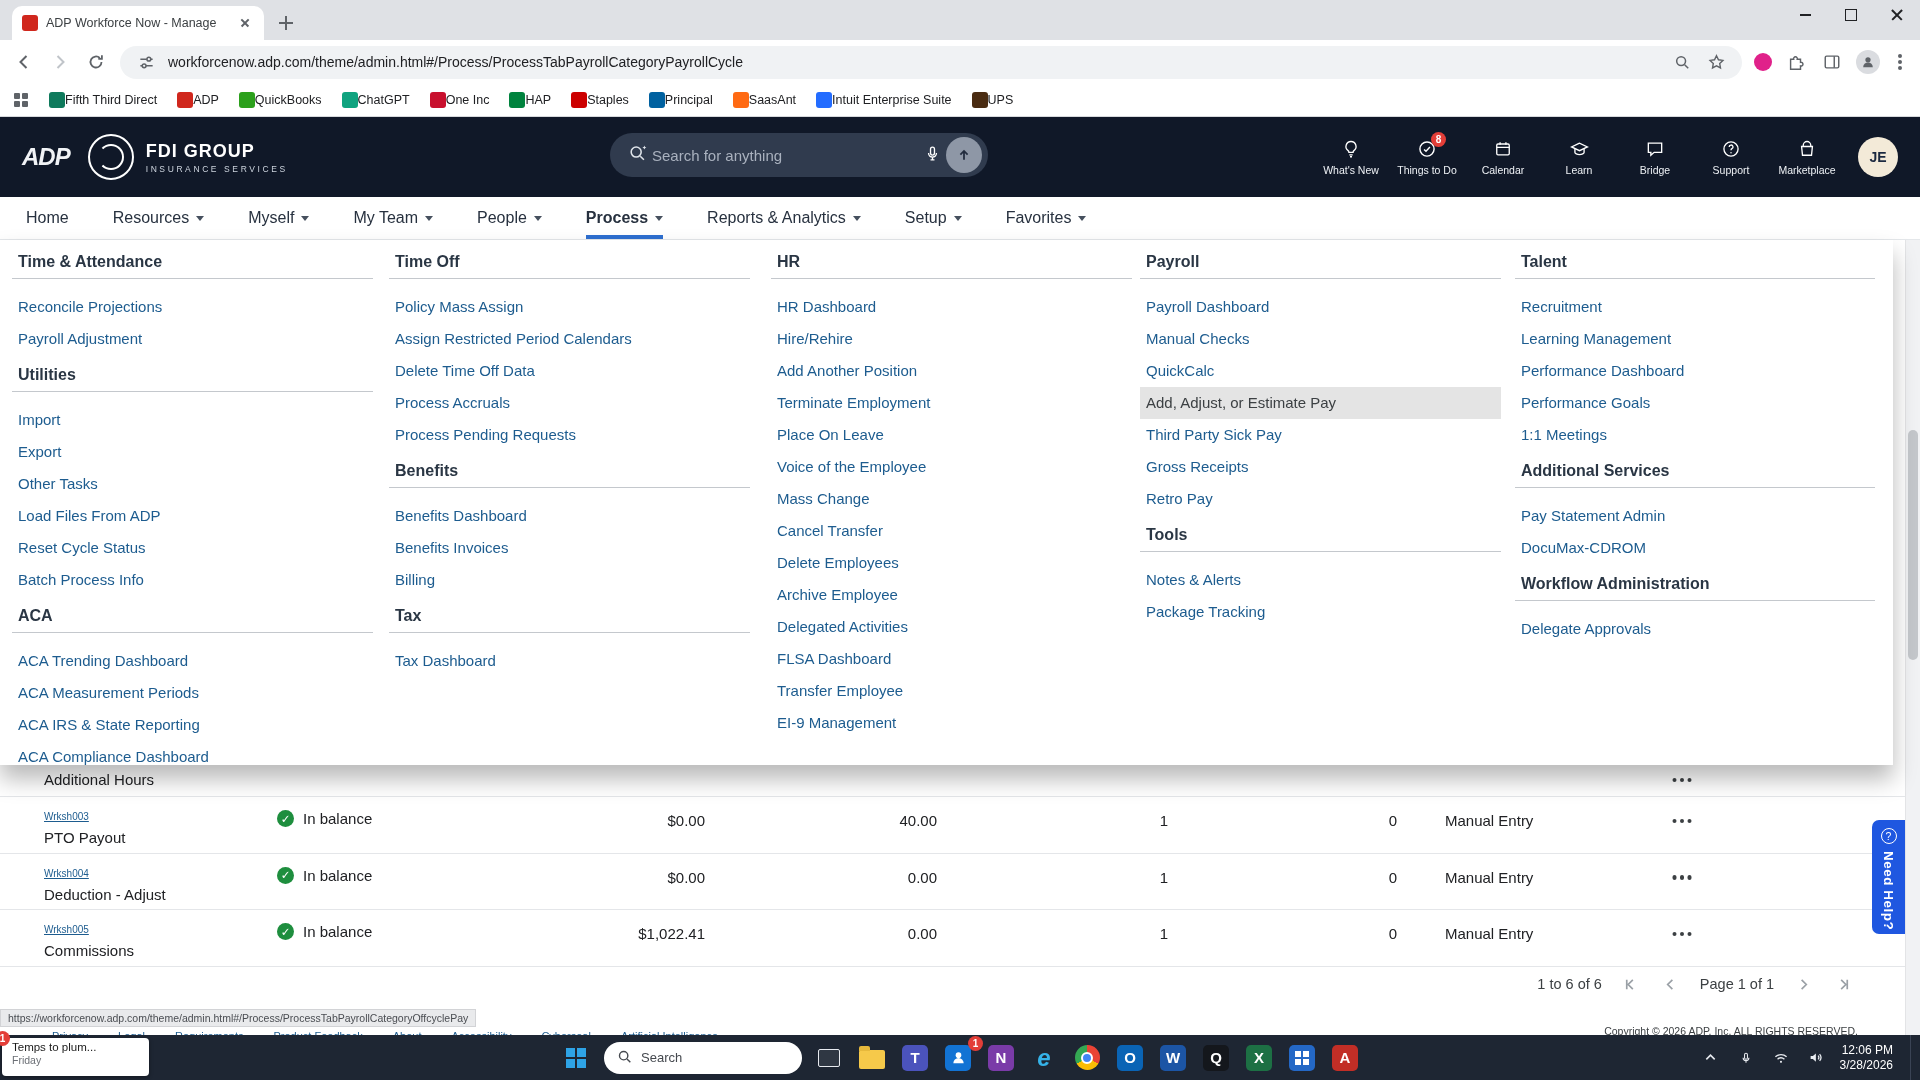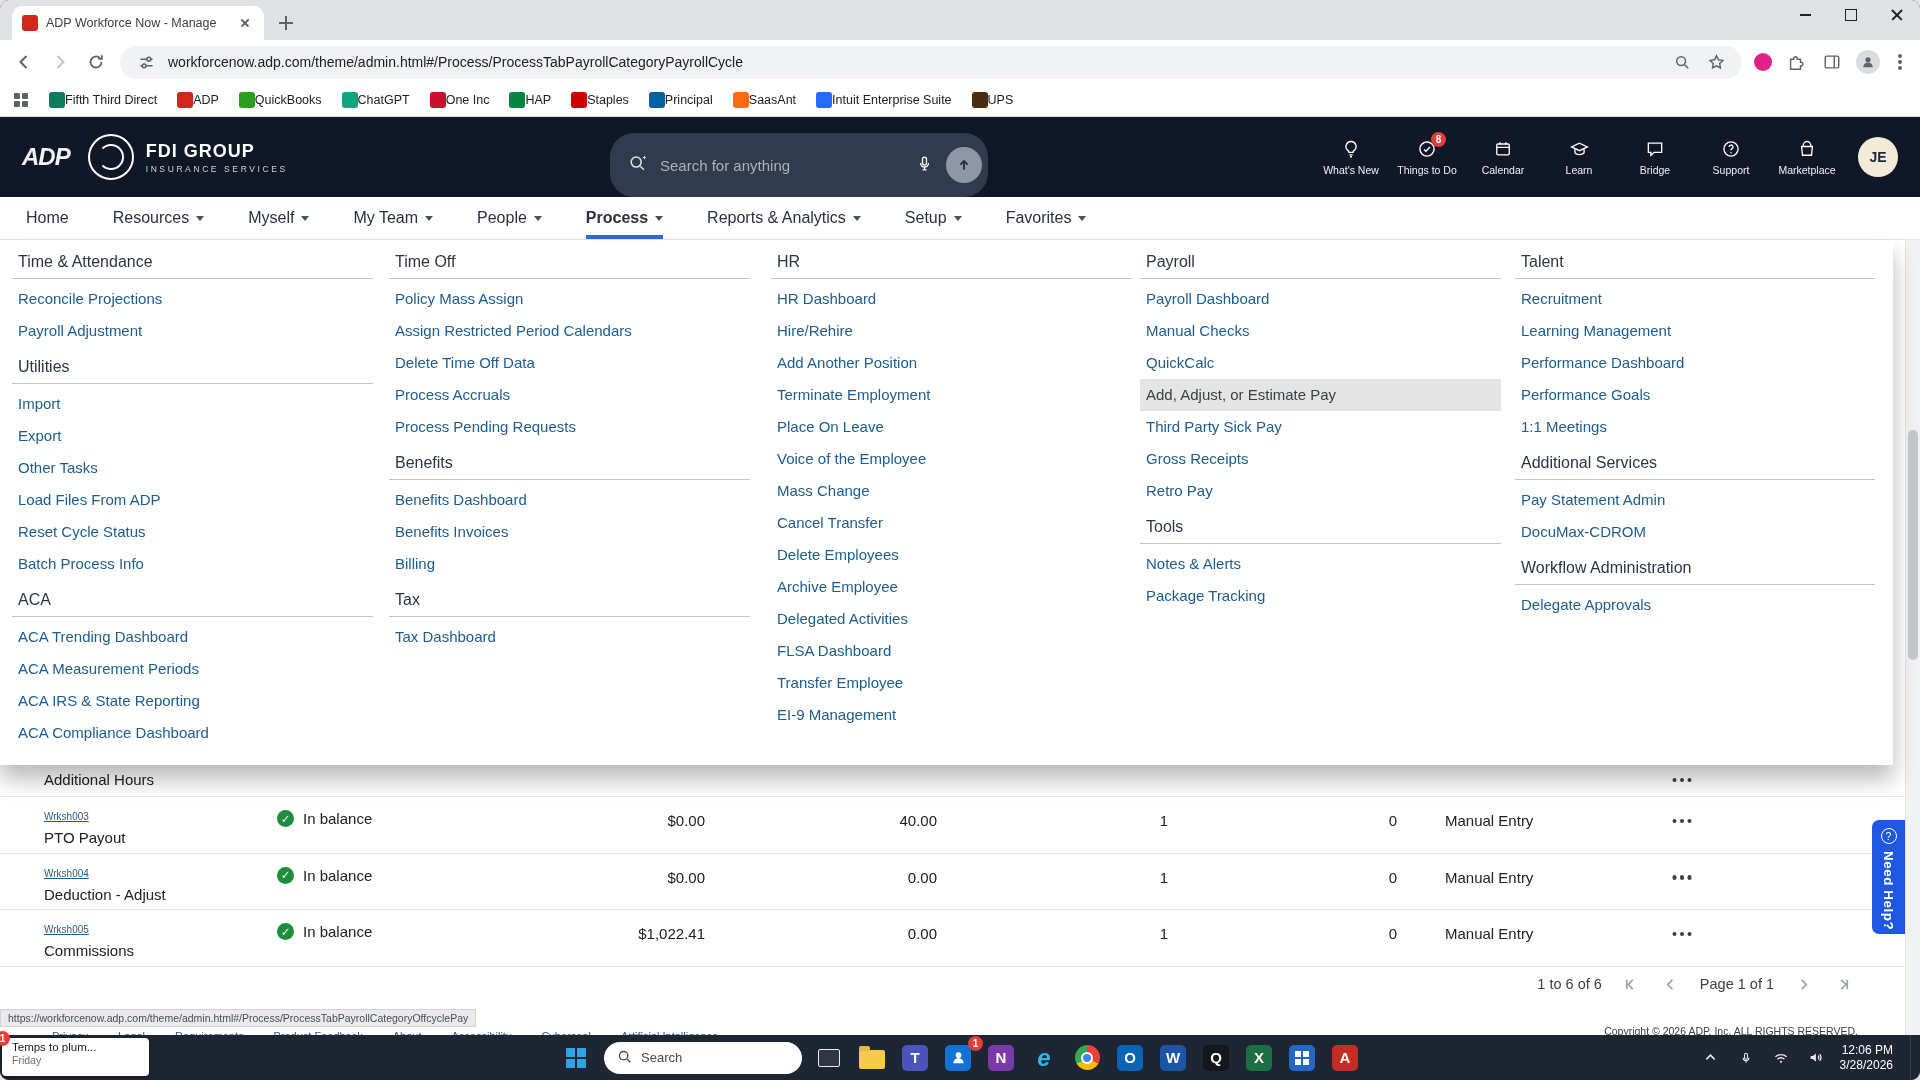--- a/index.html
+++ b/index.html
@@ -1,18 +1,18 @@
 <!DOCTYPE html>
 <html><head>
 <meta charset="utf-8">
 <style>
   *{margin:0;padding:0;box-sizing:border-box;}
   html,body{width:1920px;height:1080px;overflow:hidden;}
   body{font-family:"Liberation Sans",sans-serif;background:#dee1e6;}
-  .screen{position:relative;width:1920px;height:1080px;overflow:hidden;background:#4c1d95;border-radius:9px;}
+  .screen{position:relative;width:1920px;height:1080px;overflow:hidden;background:#4c1d95;}
 
   
   .tabbar{height:40px;background:#dfe1e5;display:flex;align-items:flex-end;position:relative;}
   .tab{width:252px;height:34px;background:#fff;border-radius:10px 10px 0 0;margin-left:12px;display:flex;align-items:center;gap:8px;padding:0 10px;}
   .tab-fav{width:16px;height:16px;border-radius:3px;background:#d0271d;flex:0 0 auto;}
   .tab-title{font-size:12.5px;color:#3c4043;white-space:nowrap;overflow:hidden;text-overflow:ellipsis;flex:1;}
   .tab-close{width:18px;height:18px;position:relative;flex:0 0 auto;}
   .tab-close::before,.tab-close::after{content:"";position:absolute;left:4px;top:8.2px;width:10px;height:1.6px;background:#5f6368;}
   .tab-close::before{transform:rotate(45deg);}.tab-close::after{transform:rotate(-45deg);}
   .newtab{width:28px;height:28px;margin:0 0 3px 8px;position:relative;}
@@ -48,41 +48,41 @@
   
   .viewport{position:absolute;top:117px;left:0;width:1920px;height:918px;background:#fff;overflow:hidden;}
 
   
   .adp-header{height:80px;background:#101828;display:flex;align-items:center;color:#fff;padding:0 22px;position:relative;}
   .adp-logo{font-size:24px;font-weight:700;font-style:italic;letter-spacing:-1px;color:#f1f3f6;margin-right:18px;}
   .emblem{width:46px;height:46px;border:2.5px solid #fff;border-radius:50%;margin-right:12px;position:relative;flex:0 0 auto;}
   .emblem::after{content:"";position:absolute;inset:8px;border:2px solid #fff;border-radius:50%;border-left-color:transparent;}
   .brand-txt .b1{font-size:18px;font-weight:700;letter-spacing:1px;}
   .brand-txt .b2{font-size:8.5px;letter-spacing:2.6px;color:#cdd4de;margin-top:2px;}
-  .hsearch{position:absolute;left:610px;top:16px;width:378px;height:64px;background:#303b4e;border-radius:24px;display:flex;align-items:center;gap:12px;padding:0 6px 0 18px;}
+  .hsearch{position:absolute;left:610px;top:16px;width:378px;height:44px;background:#303b4e;border-radius:24px;display:flex;align-items:center;gap:4px;padding:0 6px 0 18px;}
   .hsearch .ph{flex:1;font-size:15px;color:#a9b1be;}
   .hsubmit{width:36px;height:36px;border-radius:50%;background:#8e97a6;display:flex;align-items:center;justify-content:center;color:#222c3e;font-size:17px;font-weight:700;}
   .hactions{margin-left:auto;display:flex;align-items:center;gap:6px;}
   .hact{width:70px;display:flex;flex-direction:column;align-items:center;gap:4px;position:relative;}
   .hact .lbl{font-size:10.5px;color:#eef1f5;white-space:nowrap;}
   .hico{position:relative;height:22px;display:flex;align-items:center;}
   .rbadge{position:absolute;top:-6px;right:-9px;min-width:15px;height:15px;border-radius:8px;background:#e33e38;color:#fff;font-size:10px;font-weight:700;display:flex;align-items:center;justify-content:center;padding:0 3px;}
   .havatar{width:40px;height:40px;border-radius:50%;background:#f3ead8;color:#1b2940;font-weight:700;font-size:14px;display:flex;align-items:center;justify-content:center;margin-left:10px;}
 
   
   .mainnav{height:43px;background:#fff;border-bottom:1px solid #e4e7ea;display:flex;align-items:stretch;padding:0 26px;gap:44px;}
   .nav-item{display:flex;align-items:center;gap:7px;font-size:16px;color:#27313f;border-bottom:4px solid transparent;padding-top:4px;}
   .nav-item.active{font-weight:700;border-bottom-color:#2e6fd0;}
   .caret{width:0;height:0;border-left:4.5px solid transparent;border-right:4.5px solid transparent;border-top:5px solid #46505e;}
 
   
   .mega{position:absolute;left:0;top:123px;width:1893px;height:525px;background:#fff;box-shadow:0 14px 22px rgba(0,0,0,0.28);z-index:40;padding-top:10px;}
   .mcol{position:absolute;top:10px;width:361px;}
   .mcol1{left:12px;}.mcol2{left:389px;}.mcol3{left:771px;}.mcol4{left:1140px;}.mcol5{left:1515px;width:360px;}
-  .msec-title{font-size:16px;font-weight:400;color:#2a3644;line-height:24px;padding:0 6px 4px;border-bottom:1px solid #c4c8cd;margin:8px 0 4px;}
+  .msec-title{font-size:16px;font-weight:700;color:#2a3644;line-height:24px;padding:0 6px 4px;border-bottom:1px solid #c4c8cd;margin:8px 0 12px;}
   .msec:first-child .msec-title{margin-top:0;}
   .mi{display:block;height:32px;line-height:32px;padding:0 6px;font-size:15px;color:#1d5c8f;text-decoration:none;white-space:nowrap;overflow:hidden;}
   .mi.hl{background:#e4e4e4;color:#3c4043;}
 
   
   .partial-row{position:absolute;top:648px;left:0;width:1905px;height:32px;border-bottom:1px solid #e4e6e9;}
   .partial-row .plabel{position:absolute;left:44px;top:6px;font-size:15px;color:#202124;}
   .trows{position:absolute;top:680px;left:0;width:1905px;}
   .trow{height:56.5px;border-bottom:1px solid #e4e6e9;position:relative;background:#fff;}
   .c-code{position:absolute;left:44px;top:9px;}

